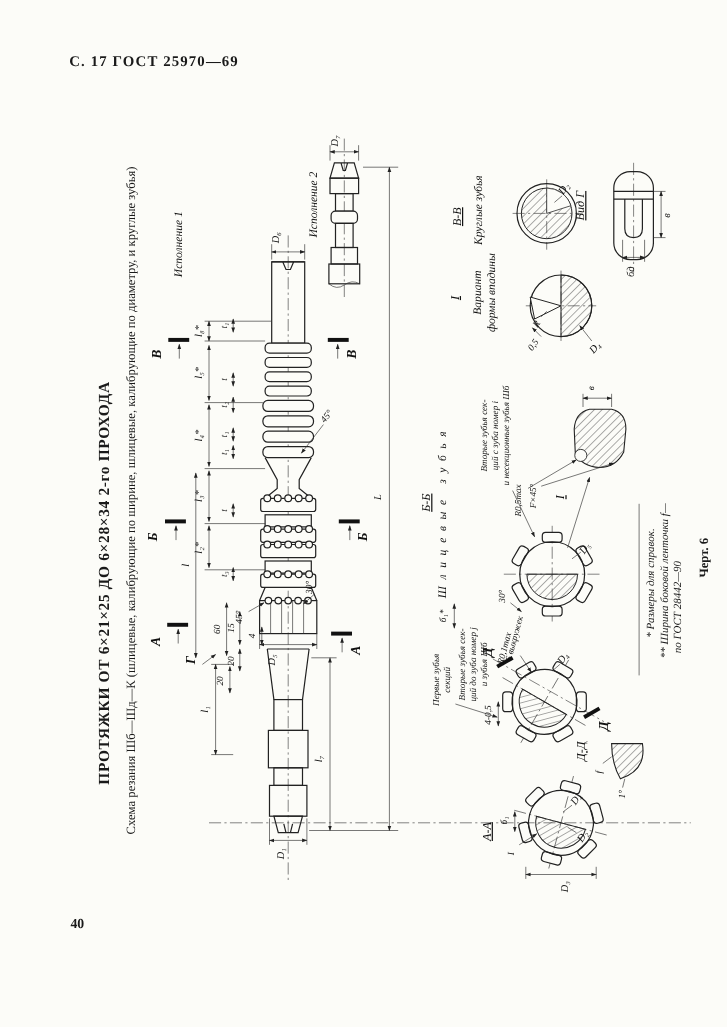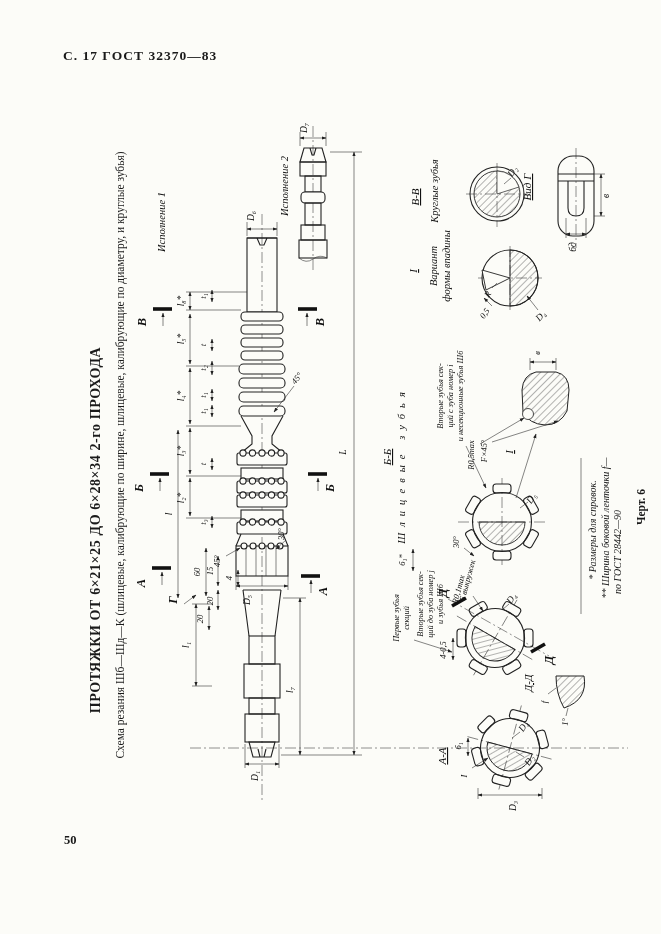--- a/index.html
+++ b/index.html
@@ -355,22 +355,22 @@
     <text class="lbl" transform="translate(532,762) rotate(-55)">D₂</text>
     <line x1="478" y1="788" x2="478" y2="799" class="thin"></line>
         <line x1="542" y1="788" x2="542" y2="799" class="thin"></line>
     <line x1="478" y1="795" x2="542" y2="795" class="thin" marker-start="url(#ar)" marker-end="url(#ar)"></line>
     <text class="lbl" transform="translate(516,806) rotate(-90)">D₃</text>
   </g>
 
   <line x1="581" y1="458" x2="581" y2="614" class="thin"></line>
 </svg>
 
-<div class="hdr">С. 17 ГОСТ 32370—83</div>
-<div class="pgnum">50</div>
+<div class="hdr">С. 17 ГОСТ 25970—69</div>
+<div class="pgnum">40</div>
 <div class="vtext t1" style="left:96px;top:530px;">ПРОТЯЖКИ ОТ 6×21×25 ДО 6×28×34 2-го ПРОХОДА</div>
 <div class="vtext t2" style="left:120px;top:455px;">Схема резания Шб—Шд—К (шлицевые, калибрующие по ширине, шлицевые, калибрующие по диаметру, и круглые зубья)</div>
 <div class="vtext fn" style="left:592px;top:530px;">* Размеры для справок.</div>
 <div class="vtext fn" style="left:605px;top:528px;">** Ширина боковой ленточки f—</div>
 <div class="vtext fn" style="left:617px;top:552px;">по ГОСТ 28442—90</div>
 <div class="vtext cap" style="left:641px;top:507px;">Черт. 6</div>
 
 </div>
 
 </body></html>

